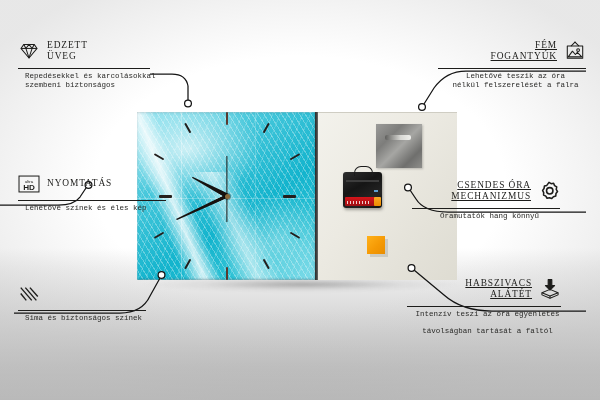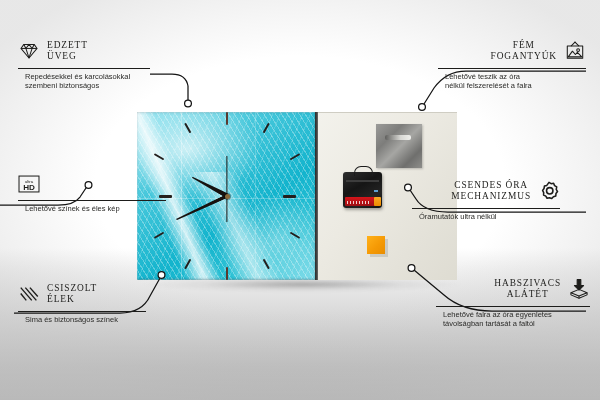--- a/index.html
+++ b/index.html
@@ -98,29 +98,29 @@
   .foam{position:absolute;left:49px;top:124px;width:18px;height:18px;
     background:linear-gradient(135deg,#ffb11a 0%,#f59a05 55%,#e98d00 100%);
     box-shadow:3px 3px 0 rgba(170,170,162,0.45);}
 
   
   .callout{position:absolute;}
   .co-head{display:flex;align-items:center;gap:7px;}
   .co-title{font-family:"Liberation Serif",serif;font-size:9.4px;letter-spacing:.9px;
     color:#1d1d1b;line-height:11.4px;text-transform:uppercase;white-space:nowrap;}
   .co-rule{height:1px;background:#1d1d1b;margin-top:3px;}
-  .co-sub{font-family:Liberation Sans, sans-serif;font-size:7.5px;color:#2b2b29;
+  .co-sub{font-family:Liberation Mono, monospace;font-size:7.5px;color:#2b2b29;
     line-height:9.6px;margin-top:3px;white-space:nowrap;padding-left:7px;}
   .ico{width:22px;height:22px;flex:0 0 22px;display:block;}
   .left .co-head{justify-content:flex-start;}
   .left .co-title{text-align:left;}
   .left .co-sub{text-align:left;}
   .right .co-head{justify-content:flex-end;}
-  .right .co-title{text-align:center;}
-  .right .co-sub{text-align:left;}
+  .right .co-title{text-align:right;text-decoration:underline;}
+  .right .co-sub{text-align:center;}
 
   .leader{position:absolute;left:0;top:0;width:600px;height:400px;pointer-events:none;}
 </style>
 </head>
 <body>
 
 <div id="stage">
 
   <div class="bg-top"></div>
   <div class="bg-floor"></div>
@@ -224,40 +224,37 @@
   </div>
 
   <div class="callout left" style="left:18px;top:173px;width:148px;">
     <div class="co-head">
       <svg class="ico" viewBox="0 0 26 24">
         <rect x="1.2" y="2.6" width="23.6" height="18.8" fill="none" stroke="#1d1d1b" stroke-width="1.2"></rect>
         <text x="13" y="10.4" font-family="Liberation Sans, sans-serif" font-size="5.2" text-anchor="middle" fill="#1d1d1b">ultra</text>
         <text x="13" y="18.6" font-family="Liberation Sans, sans-serif" font-size="9.6" font-weight="bold" text-anchor="middle" fill="#1d1d1b">HD</text>
       </svg>
       <div>
+        <div class="co-title">NYOMTATÁS</div>
       </div>
     </div>
     <div class="co-rule" style="width:148px;margin-top:5px;"></div>
     <div class="co-sub">Lehetővé színek és éles kép</div>
   </div>
 
   <div class="callout left" style="left:18px;top:283px;width:128px;">
     <div class="co-head">
       <svg class="ico" viewBox="0 0 24 24">
         <g stroke="#1d1d1b" stroke-width="1.5" stroke-linecap="butt">
           <path d="M3 5 L15 19"></path>
           <path d="M8 5 L20 19"></path>
           <path d="M13 5 L21.6 14.8"></path>
           <path d="M3 11.5 L9 19"></path>
         </g>
       </svg>
-      <div>
-        <div class="co-title">CSISZOLT</div>
-        <div class="co-title">ÉLEK</div>
-      </div>
     </div>
     <div class="co-rule" style="width:128px;margin-top:5px;"></div>
     <div class="co-sub">Sima és biztonságos színek</div>
   </div>
 
   <div class="callout right" style="left:438px;top:40px;width:148px;">
     <div class="co-head">
       <div>
         <div class="co-title">FÉM</div>
         <div class="co-title">FOGANTYÚK</div>
@@ -286,36 +283,36 @@
       <svg class="ico" viewBox="0 0 24 24">
         <g fill="none" stroke="#1d1d1b" stroke-width="1.7" stroke-linejoin="round">
           <path d="M12 2.6 L14.3 4.0 L17.0 3.6 L18.1 6.1 L20.4 7.6 L19.9 10.3 L21.3 12.6 L19.6 14.7
                    L19.4 17.4 L16.8 18.2 L15.0 20.2 L12.5 19.3 L9.9 19.9 L8.5 17.6 L6.1 16.4 L6.2 13.7
                    L5.0 11.3 L6.6 9.2 L7.0 6.6 L9.6 5.9 Z"></path>
           <circle cx="12.8" cy="11.8" r="3.5"></circle>
         </g>
       </svg>
     </div>
     <div class="co-rule" style="width:148px;margin-top:5px;"></div>
-    <div class="co-sub">Óramutatók ultra nélkül</div>
-  </div>
-
-  <div class="callout right" style="left:436px;top:278px;width:154px;">
+    <div class="co-sub">Óramutatók hang könnyű</div>
+  </div>
+
+  <div class="callout right" style="left:407px;top:278px;width:154px;">
     <div class="co-head">
       <div>
         <div class="co-title">HABSZIVACS</div>
         <div class="co-title">ALÁTÉT</div>
       </div>
       <svg class="ico" viewBox="0 0 24 24">
         <g fill="none" stroke="#1d1d1b" stroke-width="1.15" stroke-linejoin="round">
           <path d="M10.0 1.8 H14.0 V8.2 H17.0 L12.0 13.2 L7.0 8.2 H10.0 Z" fill="#1d1d1b"></path>
           <path d="M12 12.4 L20.8 16.0 L12 19.6 L3.2 16.0 Z"></path>
           <path d="M3.2 16.0 V18.4 L12 22.0 L20.8 18.4 V16.0"></path>
           <path d="M12 19.6 V22.0"></path>
         </g>
       </svg>
     </div>
     <div class="co-rule" style="width:154px;margin-top:5px;"></div>
-    <div class="co-sub">Lehetővé falra az óra egyenletes</div>
-    <div class="co-sub" style="margin-top:0;">távolságban tartását a faltól</div>
+    <div class="co-sub">Intenzív teszi az óra egyenletes</div>
+    <div class="co-sub" style="margin-top:8px;">távolságban tartását a faltól</div>
   </div>
 
 </div>
 
 </body></html>

